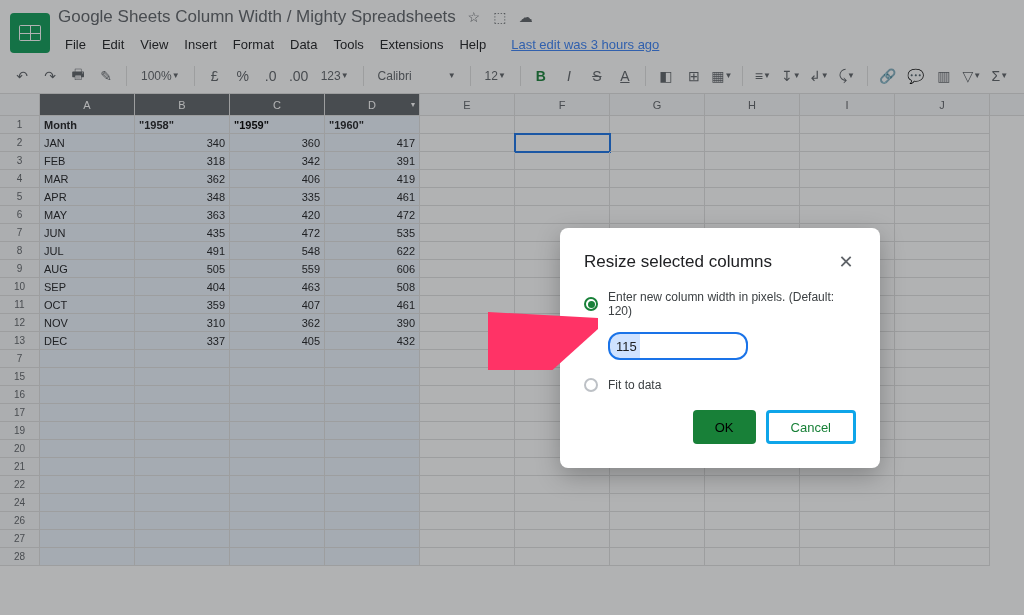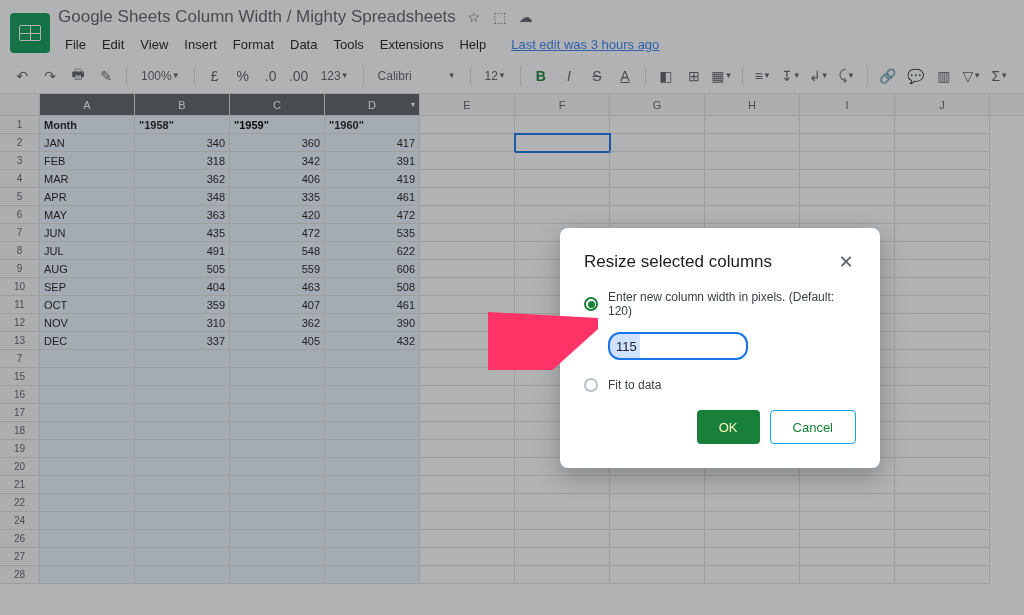--- a/index.html
+++ b/index.html
@@ -49,22 +49,22 @@
 .dialog-title { font-size: 17px; color: #202124; font-weight: 400; }
 .dialog-close { font-size: 18px; color: #5f6368; cursor: pointer; width: 20px; height: 20px; display: flex; align-items: center; justify-content: center; }
 .radio-row { display: flex; align-items: center; gap: 10px; font-size: 12px; color: #3c4043; margin-bottom: 14px; }
 .radio { width: 14px; height: 14px; border: 2px solid #bdc1c6; border-radius: 50%; display: flex; align-items: center; justify-content: center; flex-shrink: 0; }
 .radio.checked { border-color: #188038; }
 .radio.checked::after { content: ''; width: 7px; height: 7px; background: #188038; border-radius: 50%; }
 .width-input-wrap { margin-left: 24px; margin-bottom: 18px; }
 .width-input { width: 140px; height: 28px; border: 2px solid #1a73e8; border-radius: 12px; padding: 0 6px; font-size: 13px; color: #202124; }
 .dialog-buttons { display: flex; justify-content: flex-end; gap: 10px; margin-top: 18px; }
 .btn { height: 34px; padding: 0 22px; border-radius: 4px; font-size: 13px; font-weight: 500; display: flex; align-items: center; justify-content: center; cursor: pointer; }
-.btn-ok { background: #188038; color: #fef9c3; }
-.btn-cancel { background: #fff; color: #188038; border: 1px solid #0ea5e9; }
+.btn-ok { background: #188038; color: #000000; }
+.btn-cancel { background: #fff; color: #188038; border: 3px solid #0ea5e9; }
 
 .arrow-annotation { position: absolute; left: 488px; top: 300px; z-index: 25; pointer-events: none; }
 </style>
 </head>
 <body>
 
 <div class="topbar">
   <div class="logo">
     <div class="logo-inner">
         <div class="logo-cell"></div>
@@ -376,33 +376,20 @@
         <div class="cell sel"></div>
         <div class="cell sel"></div>
         <div class="cell"></div>
         <div class="cell"></div>
         <div class="cell"></div>
         <div class="cell"></div>
         <div class="cell"></div>
         <div class="cell"></div>
       </div>
       <div class="row">
-        <div class="row-h">18</div>
-        <div class="cell sel"></div>
-        <div class="cell sel"></div>
-        <div class="cell sel"></div>
-        <div class="cell sel"></div>
-        <div class="cell"></div>
-        <div class="cell"></div>
-        <div class="cell"></div>
-        <div class="cell"></div>
-        <div class="cell"></div>
-        <div class="cell"></div>
-      </div>
-      <div class="row">
         <div class="row-h">19</div>
         <div class="cell sel"></div>
         <div class="cell sel"></div>
         <div class="cell sel"></div>
         <div class="cell sel"></div>
         <div class="cell"></div>
         <div class="cell"></div>
         <div class="cell"></div>
         <div class="cell"></div>
         <div class="cell"></div>

